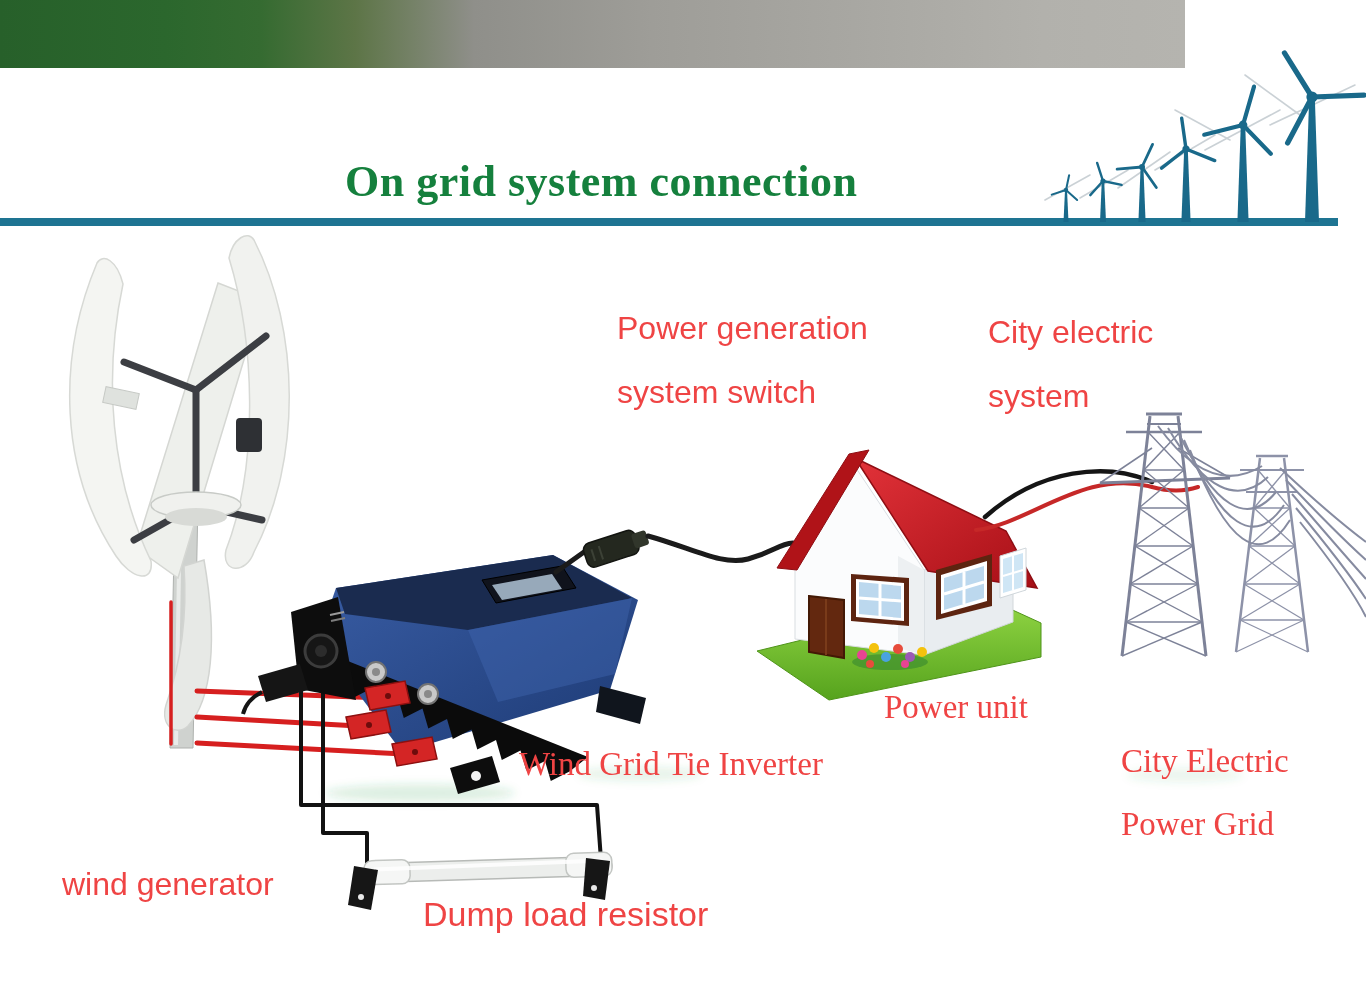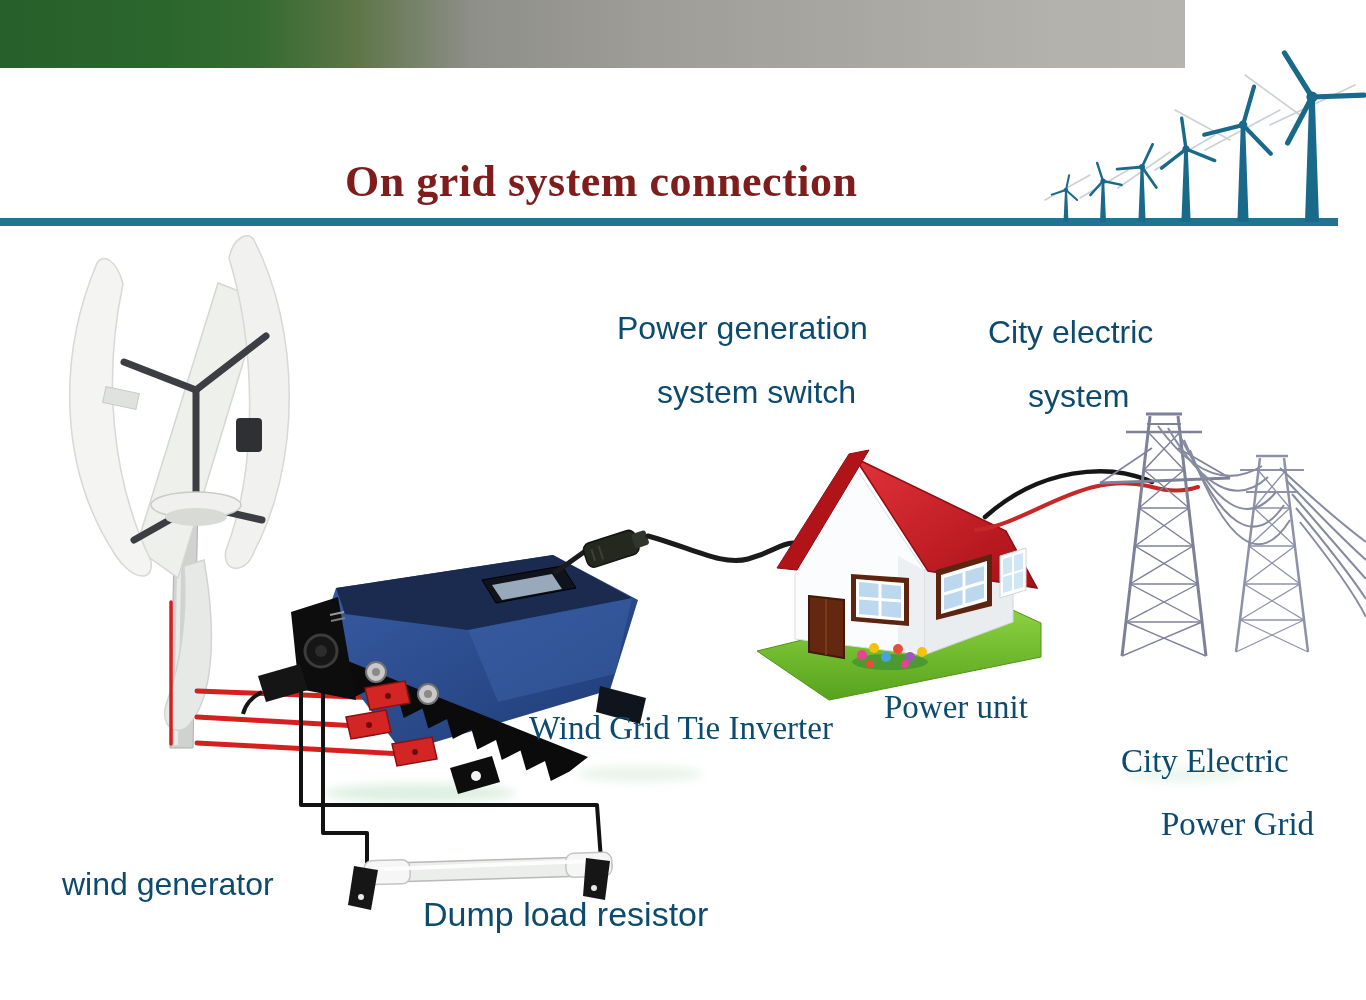--- a/index.html
+++ b/index.html
@@ -13,38 +13,38 @@
   #top-band{
     position:absolute;left:0;top:0;width:1185px;height:68px;
     background:linear-gradient(90deg,
       #27602a 0%, #2b672d 14%, #356b31 22%, #5d7547 30%,
       #8f8f8a 40%, #9e9d98 55%, #a8a7a2 72%, #b2b1ac 88%, #b5b4af 100%);
   }
   #page-title{
     position:absolute;left:345px;top:156px;
     font-family:"Liberation Serif",serif;
     font-weight:700;font-size:44px;letter-spacing:0.5px;
-    color:#7f1d1d;white-space:nowrap;
+    color:#15803d;white-space:nowrap;
   }
   #teal-rule{
     position:absolute;left:0;top:218px;width:1338px;height:8px;
     background:#1e7492;
   }
   #diagram{position:absolute;left:0;top:0;}
   .lab{
-    position:absolute;color:#0c4a6e;white-space:nowrap;line-height:1.05;
+    position:absolute;color:#ef4444;white-space:nowrap;line-height:1.05;
   }
   .fs32{font-size:32px;}
   .fs33{font-size:33px;font-family:Liberation Serif, serif;}
   .fs34{font-size:34px;}
-  .lab .l2{display:block;margin-top:30px;margin-left:40px;}
+  .lab .l2{display:block;margin-top:30px;}
   #lbl-power-gen{left:617px;top:312px;}
   #lbl-city-sw{left:988px;top:316px;}
   #lbl-power-unit{left:884px;top:690px;}
-  #lbl-inverter{left:519px;top:711px;margin-left:10px;}
+  #lbl-inverter{left:519px;top:747px;}
   #lbl-grid{left:1121px;top:744px;}
   #lbl-grid .l2{margin-top:28px;}
   #lbl-windgen{left:62px;top:868px;text-align:center;}
   #lbl-dump{left:423px;top:897px;}
 </style>
 </head>
 <body>
 
 <div id="stage">
 

